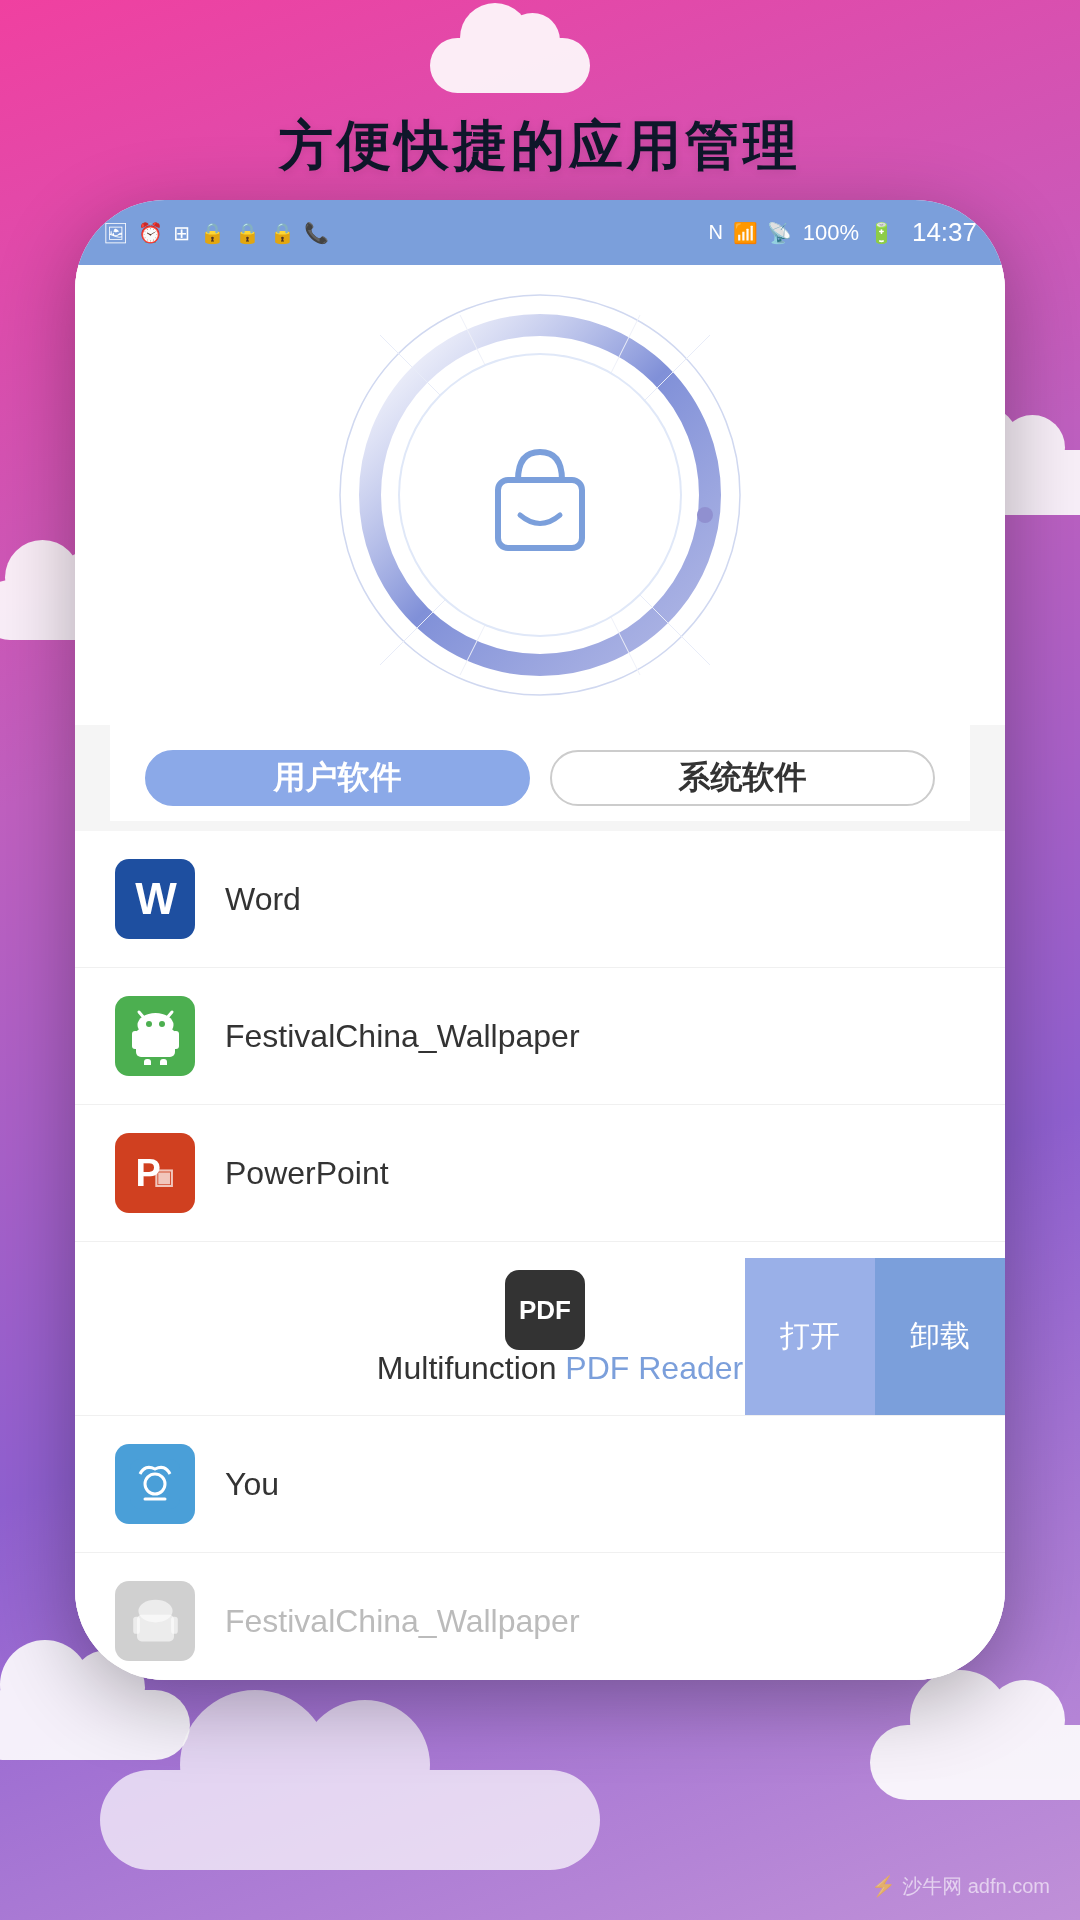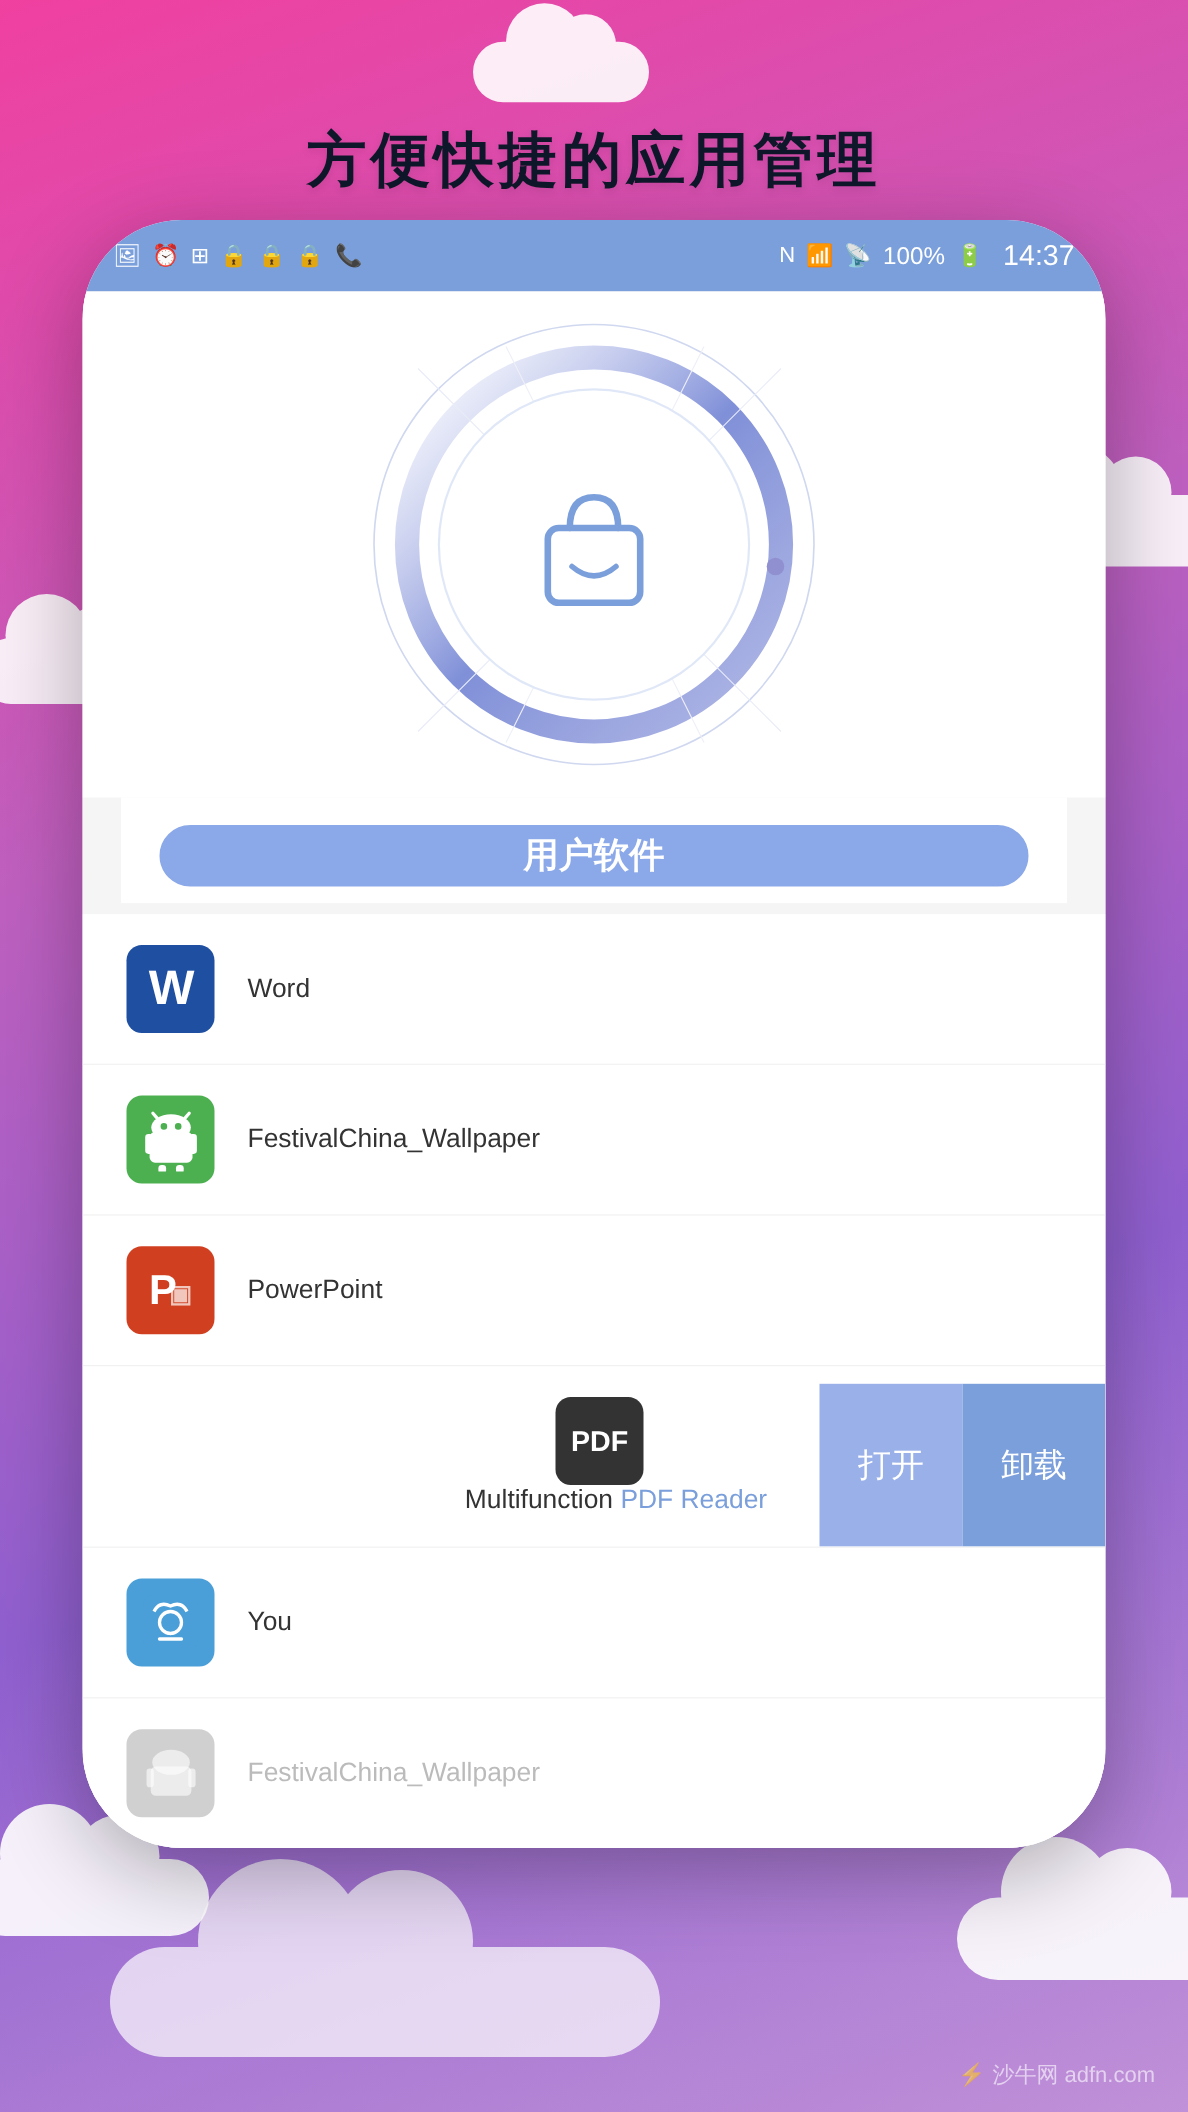--- a/index.html
+++ b/index.html
@@ -282,21 +282,21 @@
       font-size: 32px;
       font-weight: 900;
     }
     .icon-pdf {
       background: #333;
       color: white;
       font-size: 28px;
       font-weight: 700;
     }
     .app-name {
-      font-size: 24px;
+      font-size: 32px;
       color: #333;
       font-weight: 400;
     }
     .app-name-gray {
       color: #bbb;
     }
 
     
     .action-overlay {
       position: absolute;
@@ -413,20 +413,21 @@
 
               <path d="M40 85 Q60 102 80 85" fill="none" stroke="#7b9fdb" stroke-width="5" stroke-linecap="round"></path>
             </svg>
           </div>
         </div>
       </div>
     </div>
 
     <div class="tab-row">
       <button class="tab-btn tab-active">用户软件</button>
+      <button class="tab-btn tab-inactive">系统软件</button>
     </div>
 
     <div class="app-list">
 
       <div class="app-item">
         <div class="app-icon-wrapper icon-word">
           <span class="word-icon-inner">W</span>
         </div>
         <span class="app-name">Word</span>
       </div>

